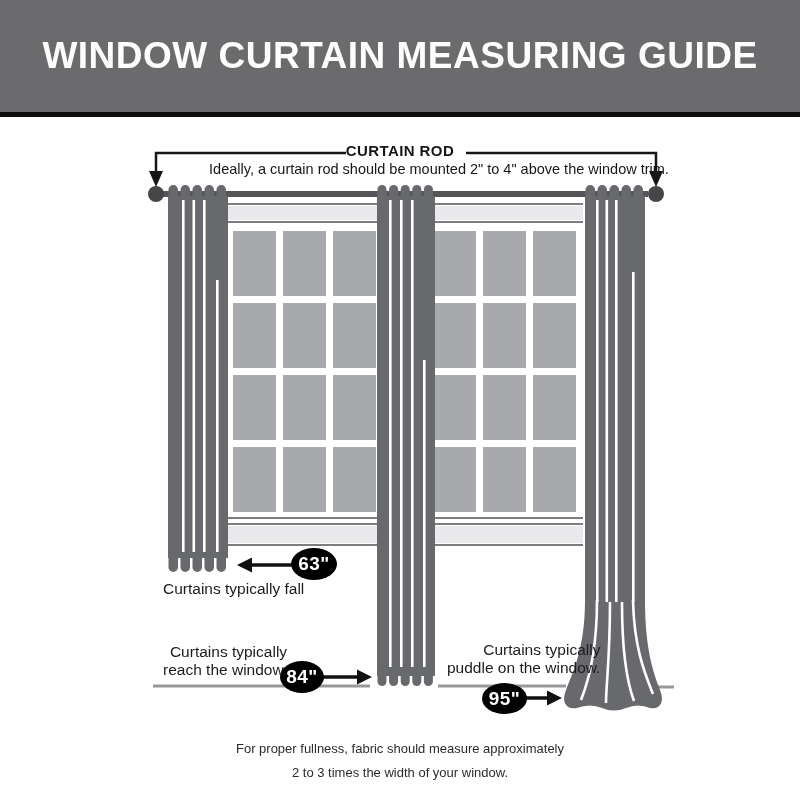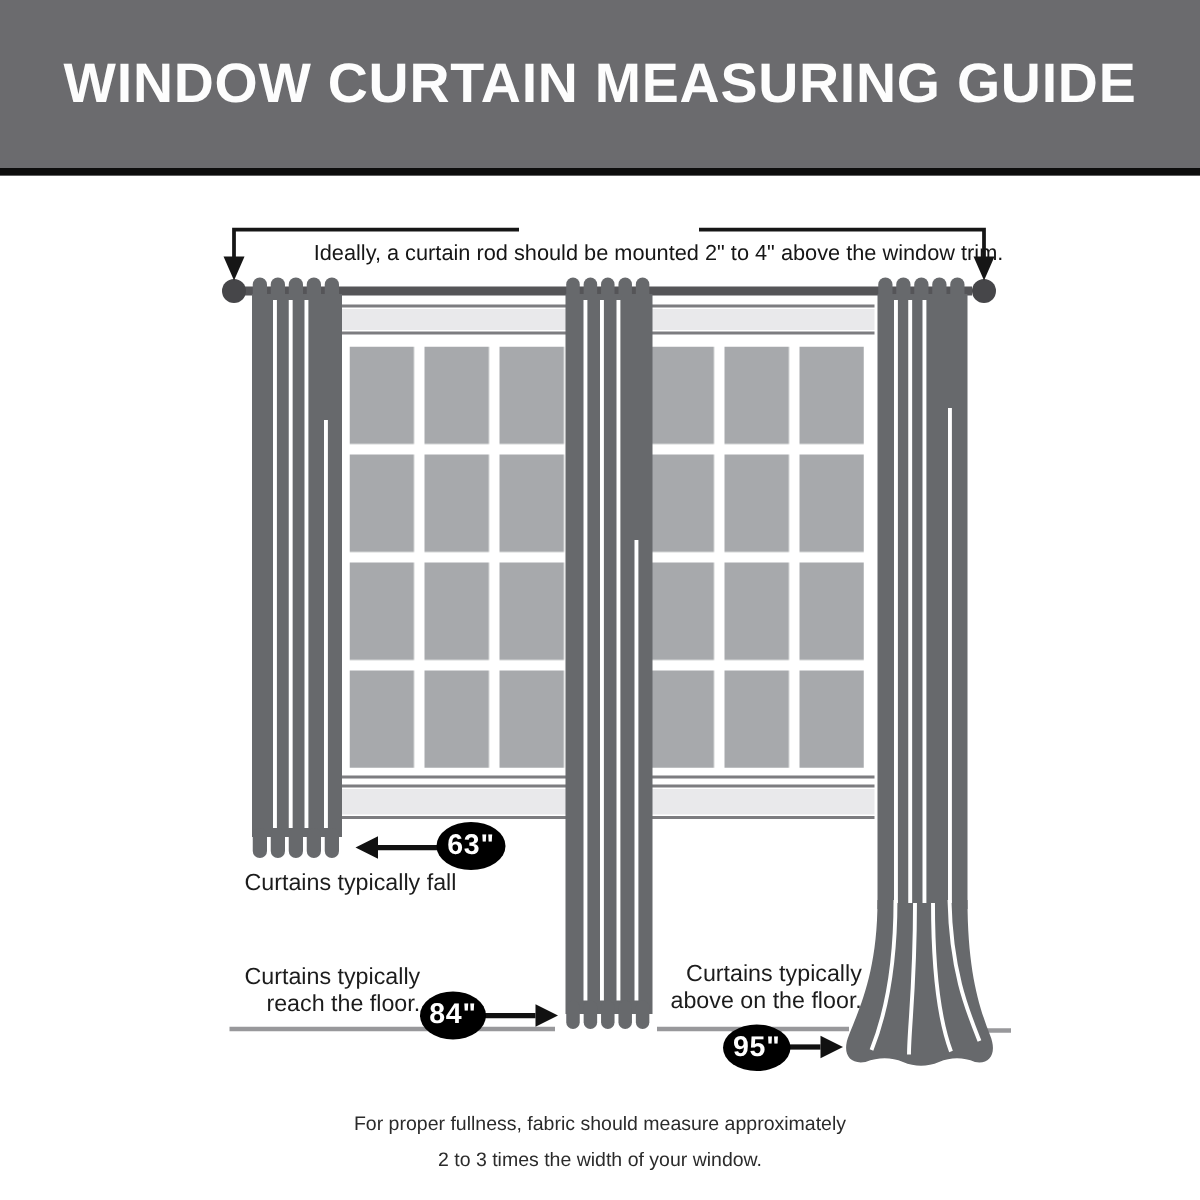--- a/index.html
+++ b/index.html
@@ -172,36 +172,37 @@
     <g>
       <line x1="323" y1="677" x2="357" y2="677" stroke="#111111" stroke-width="3.5"></line>
       <polygon points="357,669.5 357,684.5 372,677" fill="#111111"></polygon>
     </g>
     <g>
       <line x1="526" y1="698" x2="547" y2="698" stroke="#111111" stroke-width="3.5"></line>
       <polygon points="547,690.5 547,705.5 562,698" fill="#111111"></polygon>
     </g>
   </svg>
 
+  <div class="txt rod-title">CURTAIN ROD</div>
   <div class="txt rod-note">Ideally, a curtain rod should be mounted 2" to 4" above the window trim.</div>
 
   <div class="badge badge-63">63"</div>
   <div class="badge badge-84">84"</div>
   <div class="badge badge-95">95"</div>
 
   <div class="txt note note-sill">
     <div>Curtains typically fall</div>
   </div>
   <div class="txt note note-floor">
     <div>Curtains typically</div>
-    <div>reach the floor.</div>
+    <div>reach the window.</div>
   </div>
   <div class="txt note note-puddle">
     <div>Curtains typically</div>
-    <div>above on the floor.</div>
+    <div>puddle on the window.</div>
   </div>
 
   <div class="footer">
     <div>For proper fullness, fabric should measure approximately</div>
     <div>2 to 3 times the width of your window.</div>
   </div>
 
 </div>
 
 </body></html>

